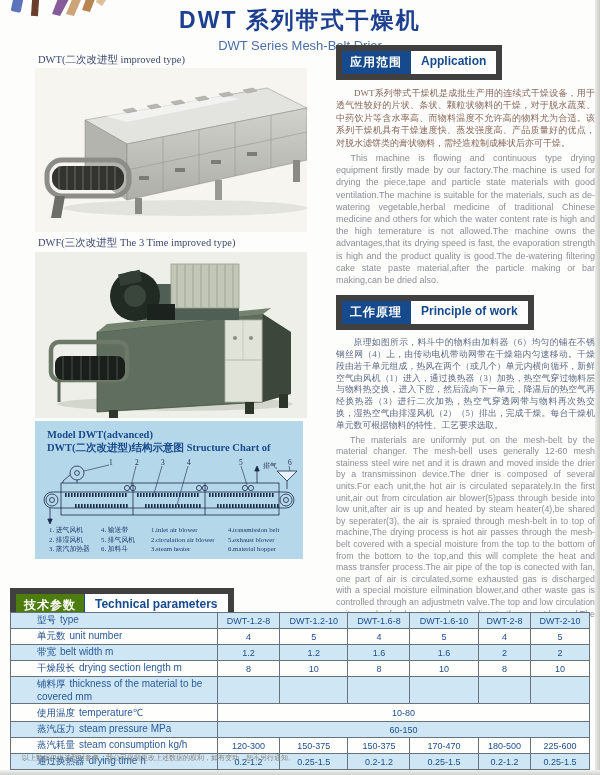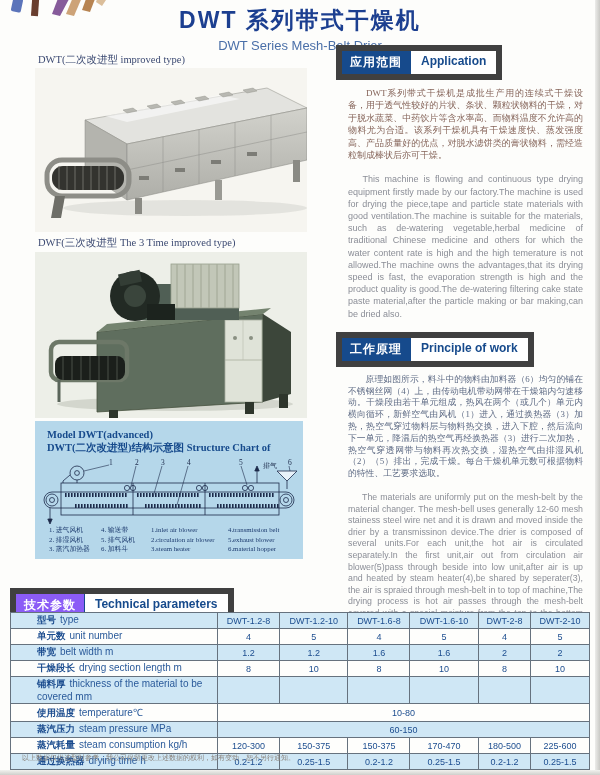--- a/index.html
+++ b/index.html
@@ -14,24 +14,24 @@
   .masthead{position:absolute;left:0;top:5px;width:100%;text-align:center;}
   .title-zh{font-size:23px;font-weight:bold;color:#1c3f90;letter-spacing:2px;
             font-family:"Liberation Sans",sans-serif;}
   .title-en{font-size:13px;color:#4a6fa8;margin-top:2px;font-family:"Liberation Sans",sans-serif;}
   
   .sec-header{display:inline-flex;align-items:stretch;border:6px solid #404040;background:#fff;}
   .sec-zh{background:#164a8c;color:#fff;font-weight:bold;font-size:12px;
           padding:3px 8px 3px 8px;letter-spacing:1px;white-space:nowrap;}
   .sec-en{color:#164a8c;font-weight:bold;font-size:12px;padding:3px 10px;
           white-space:nowrap;border-left:1px solid #164a8c;text-align:center;}
-  .sec-header.bright .sec-zh{background:#8b5cf6;}
+  .sec-header.bright .sec-zh{background:#4d7c0f;}
   
   .right-col{position:absolute;left:336px;top:45px;width:259px;}
-  .para{ text-align:justify;margin:12px;}
+  .para{ text-align:justify;margin:0;}
   .para-zh{font-family:"Liberation Serif",serif;color:#86655a;font-size:9px;
            line-height:12.4px;text-indent:2em;margin-top:7px;}
   .para-en{color:#8b8e97;font-size:9px;line-height:12.2px;text-indent:1.6em;margin-top:3px;}
   .principle-block .para-zh{color:#5e6b85;font-size:8.8px;line-height:11.8px;}
   .principle-block .para-en{font-size:8.8px;line-height:11.6px;}
   .principle-block{margin-top:9px;}
   
   .caption{position:absolute;font-family:"Liberation Serif",serif;color:#3c4a72;font-size:10.5px;}
   .photo{position:absolute;}
   
@@ -47,21 +47,21 @@
   .legend-col:nth-child(3){width:77px;} .legend-col:nth-child(4){width:67px;}
   
   .params-header{position:absolute;left:10px;top:588px;}
   .params-table{position:absolute;left:10px;top:612px;width:580px;border-collapse:collapse;
                 border:1.5px solid #55616e;}
   .params-table td{border:1px solid #66727e;color:#1c4d8f;font-size:9px;text-align:center;
                    padding:1px 2px;height:10px;}
   .params-table tr:nth-child(odd) td{background:#cfe7f5;}
   .params-table tr:nth-child(even) td{background:#fefefc;}
   .params-table .label-cell{text-align:left;padding-left:26px;width:178px;}
-  .params-table .label-cell b{font-size:9.5px;font-weight:bold;}
+  .params-table .label-cell b{font-size:9.5px;font-weight:normal;}
   .params-table .label-cell .en{font-size:10px;margin-left:4px;color:#2a5a9a;}
   .footnote{position:absolute;left:22px;top:753px;font-size:7px;color:#8a837c;
             font-family:"Liberation Serif",serif;}
   svg text{font-family:"Liberation Serif",serif;}
 </style>
 </head>
 <body>
 
 <div class="page">
 

